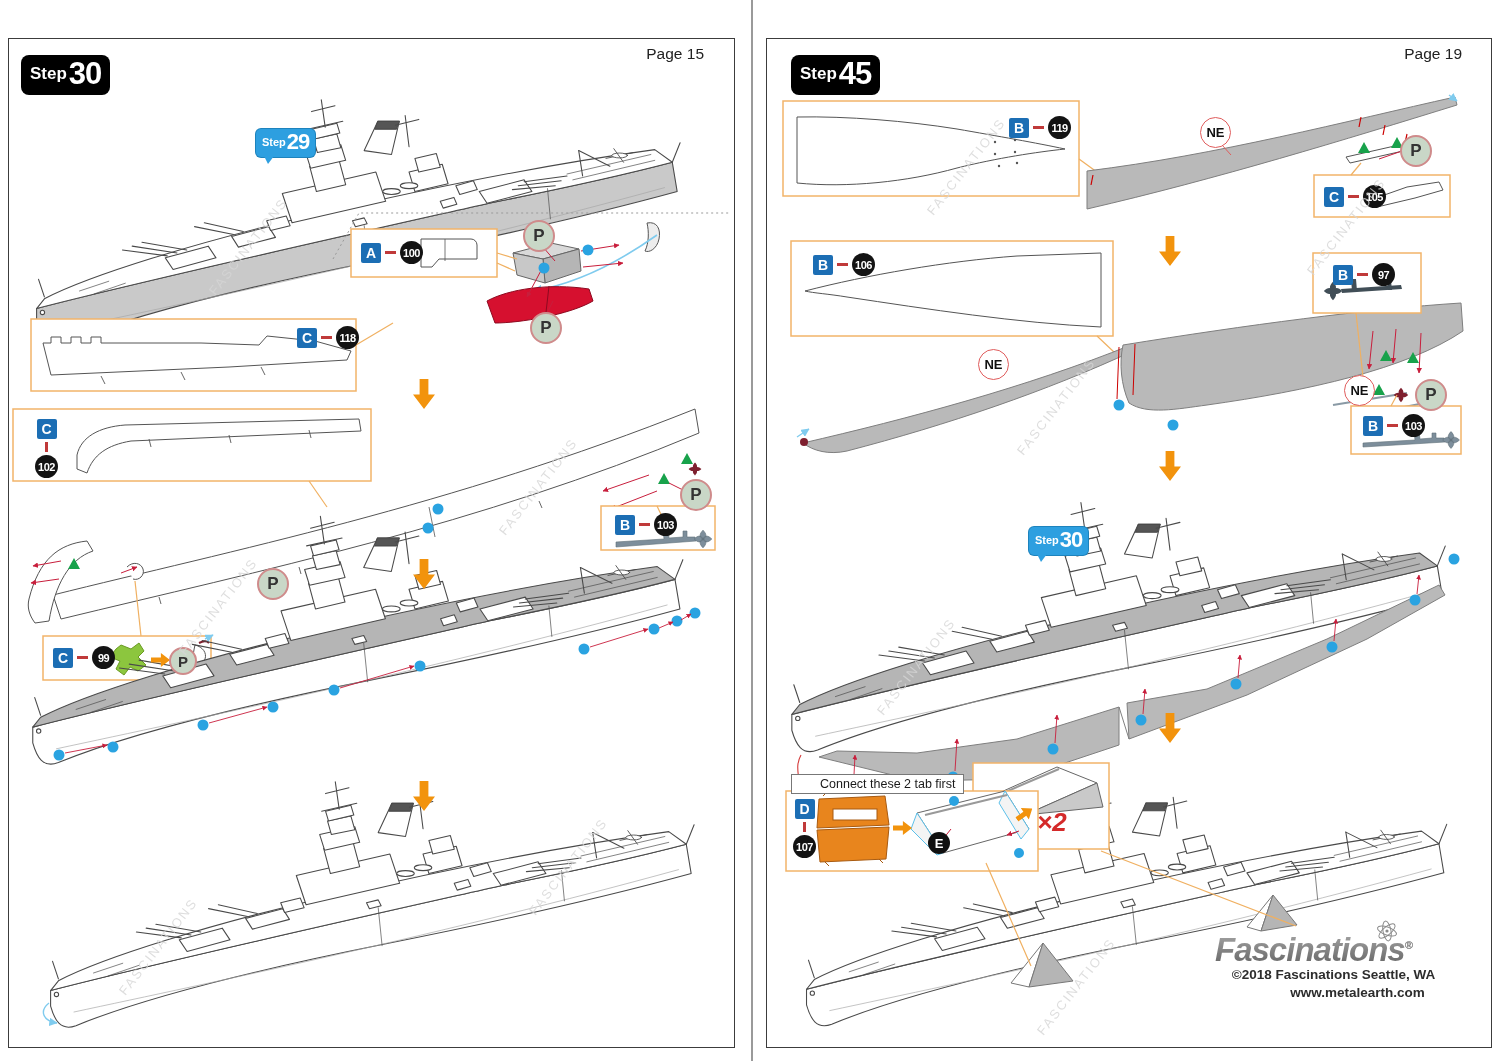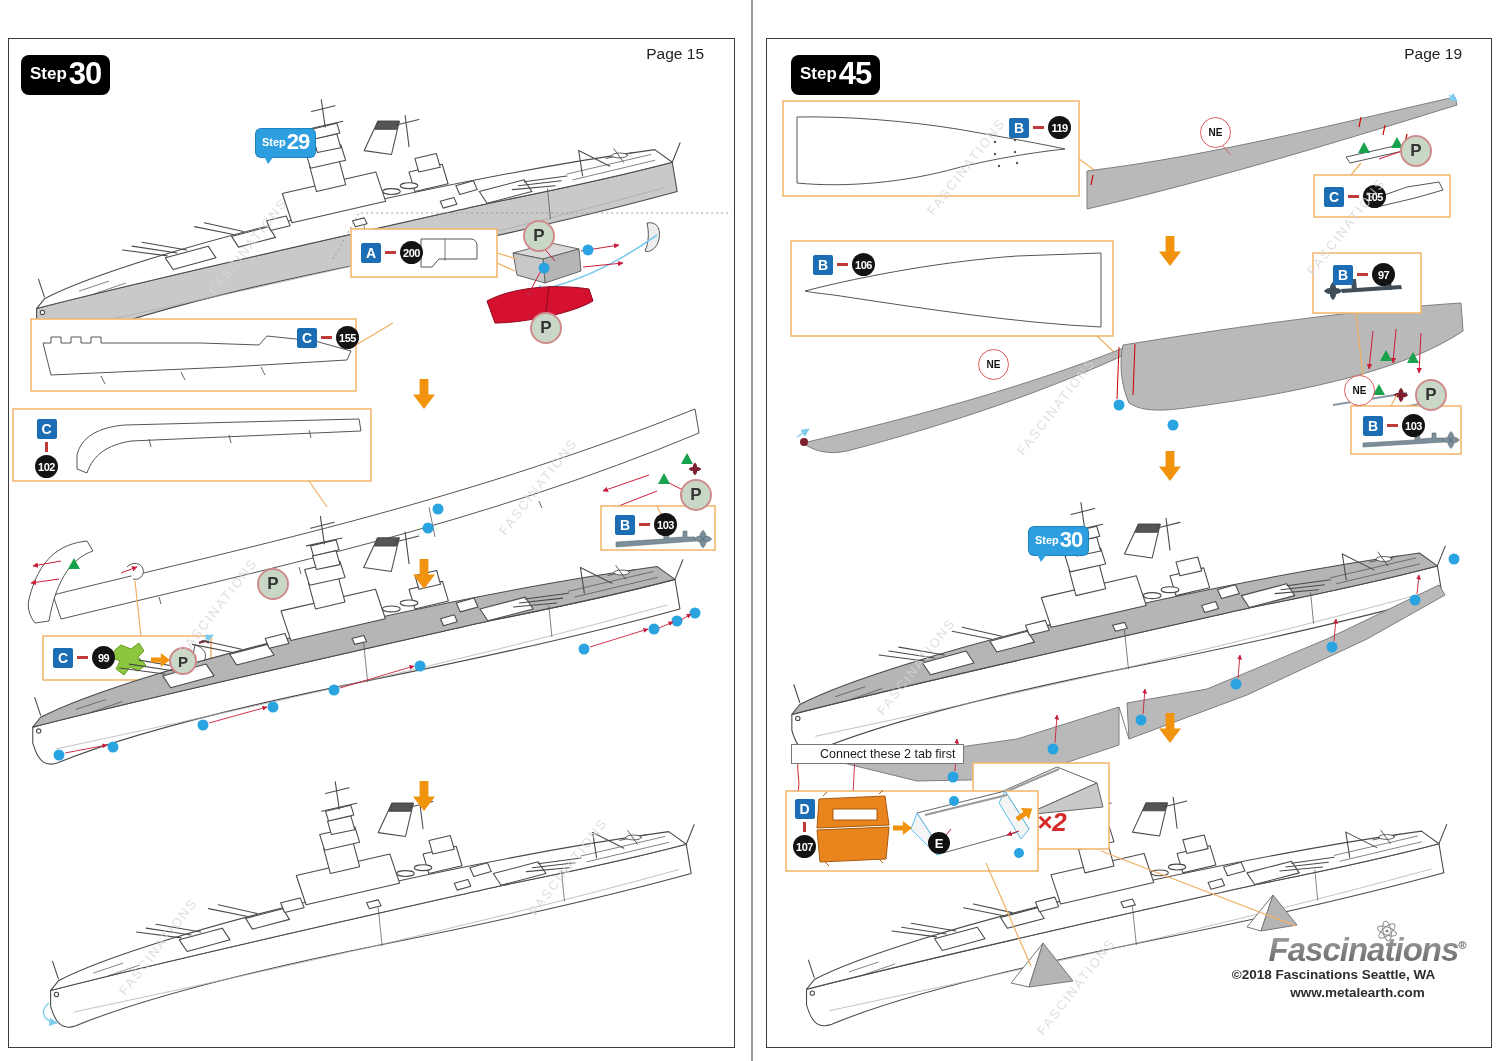--- a/index.html
+++ b/index.html
@@ -26,21 +26,21 @@
        display:flex;align-items:center;justify-content:center;border-radius:2px;}
   .dash{width:11px;height:2.5px;background:#c03a3a;}
   .vdash{width:2.5px;height:10px;background:#c03a3a;}
   .ncir{width:23px;height:23px;background:#131313;color:#fff;font-weight:bold;font-size:11px;
         border-radius:50%;display:flex;align-items:center;justify-content:center;letter-spacing:-.5px;}
   .lblcol{position:absolute;display:flex;flex-direction:column;align-items:center;gap:3px;}
   .pc{position:absolute;width:28px;height:28px;border-radius:50%;background:#c9d7c7;
       border:2px solid #cf8b8b;color:#333;font-weight:bold;font-size:17px;
       display:flex;align-items:center;justify-content:center;}
   .nec{position:absolute;width:29px;height:29px;border-radius:50%;background:#fff;
-      border:1.5px solid #e05c5c;color:#111;font-weight:bold;font-size:10px;
+      border:1.5px solid #e05c5c;color:#111;font-weight:bold;font-size:13px;
       display:flex;align-items:center;justify-content:center;}
   .ec{position:absolute;width:22px;height:22px;border-radius:50%;background:#101010;color:#fff;
       font-weight:bold;font-size:13px;display:flex;align-items:center;justify-content:center;}
   .darrow{position:absolute;width:22px;height:30px;background:#f2930d;
       clip-path:polygon(30% 0,70% 0,70% 52%,100% 52%,50% 100%,0 52%,30% 52%);}
   .oarrow{position:absolute;width:19px;height:14px;background:#f2930d;
       clip-path:polygon(0 32%,52% 32%,52% 0,100% 50%,52% 100%,52% 68%,0 68%);}
   .wm{position:absolute;color:#d6d6d6;font-size:13px;letter-spacing:2px;opacity:.8;
       transform:rotate(-52deg);white-space:nowrap;pointer-events:none;}
   .notebox{position:absolute;border:1.2px solid #777;background:#fff;font-size:12.5px;color:#1a1a1a;
@@ -233,26 +233,26 @@
     </div>
     <div class="refstep" style="left:247px;top:90px;">
       <span class="w">Step</span>
       <span class="n">29</span>
       <span class="tail"></span>
     </div>
 
     <div class="lblrow" style="left:352px;top:202px;">
       <span class="lsq">A</span>
       <span class="dash"></span>
-      <span class="ncir">200</span>
+      <span class="ncir">100</span>
     </div>
     <div class="lblrow" style="left:288px;top:287px;">
       <span class="lsq">C</span>
       <span class="dash"></span>
-      <span class="ncir">155</span>
+      <span class="ncir">118</span>
     </div>
     <div class="lblcol" style="left:26px;top:380px;">
       <span class="lsq">C</span>
       <span class="vdash"></span>
       <span class="ncir">102</span>
     </div>
     <div class="lblrow" style="left:606px;top:474px;">
       <span class="lsq">B</span>
       <span class="dash"></span>
       <span class="ncir">103</span>
@@ -471,37 +471,37 @@
       <span class="ncir">107</span>
     </div>
 
     <div class="nec" style="left:433px;top:78px;">NE</div>
     <div class="nec" style="left:211px;top:310px;">NE</div>
     <div class="nec" style="left:577px;top:336px;">NE</div>
     <div class="pc" style="left:633px;top:96px;">P</div>
     <div class="pc" style="left:648px;top:340px;">P</div>
     <div class="ec" style="left:161px;top:793px;">E</div>
     <div class="x2" style="left:270px;top:768px;">×2</div>
-    <div class="notebox" style="left:24px;top:705px;padding-left:28px;">Connect these 2 tab first</div>
+    <div class="notebox" style="left:24px;top:735px;padding-left:28px;">Connect these 2 tab first</div>
     <div class="oarrow" style="left:126px;top:782px;"></div>
     <div class="oarrow" style="left:248px;top:768px;transform:rotate(-35deg);"></div>
 
     <div class="darrow" style="left:392px;top:197px;"></div>
     <div class="darrow" style="left:392px;top:412px;"></div>
     <div class="darrow" style="left:392px;top:674px;"></div>
 
     <svg style="position:absolute;left:608px;top:880px;width:24px;height:24px;" viewBox="0 0 24 24">
       <g fill="none" stroke="#8a8a8a" stroke-width="1">
         <ellipse cx="12" cy="12" rx="10" ry="4" transform="rotate(20 12 12)"></ellipse>
         <ellipse cx="12" cy="12" rx="10" ry="4" transform="rotate(80 12 12)"></ellipse>
         <ellipse cx="12" cy="12" rx="10" ry="4" transform="rotate(140 12 12)"></ellipse>
         <circle cx="12" cy="12" r="1.6" fill="#8a8a8a" stroke="none"></circle>
       </g>
     </svg>
-    <div class="brand" style="left:480px;top:892px;width:240px;text-align:center;">
+    <div class="brand" style="left:448px;top:892px;width:240px;text-align:left;">
       <span>Fascinations</span><sup>®</sup>
     </div>
     <div class="copy" style="left:454px;top:928px;width:225px;">©2018 Fascinations Seattle, WA</div>
     <div class="web" style="left:478px;top:946px;width:225px;">www.metalearth.com</div>
 
     <div class="wm" style="left:140px;top:120px;">FASCINATIONS</div>
     <div class="wm" style="left:230px;top:360px;">FASCINATIONS</div>
     <div class="wm" style="left:520px;top:180px;">FASCINATIONS</div>
     <div class="wm" style="left:90px;top:620px;">FASCINATIONS</div>
     <div class="wm" style="left:250px;top:940px;">FASCINATIONS</div>

